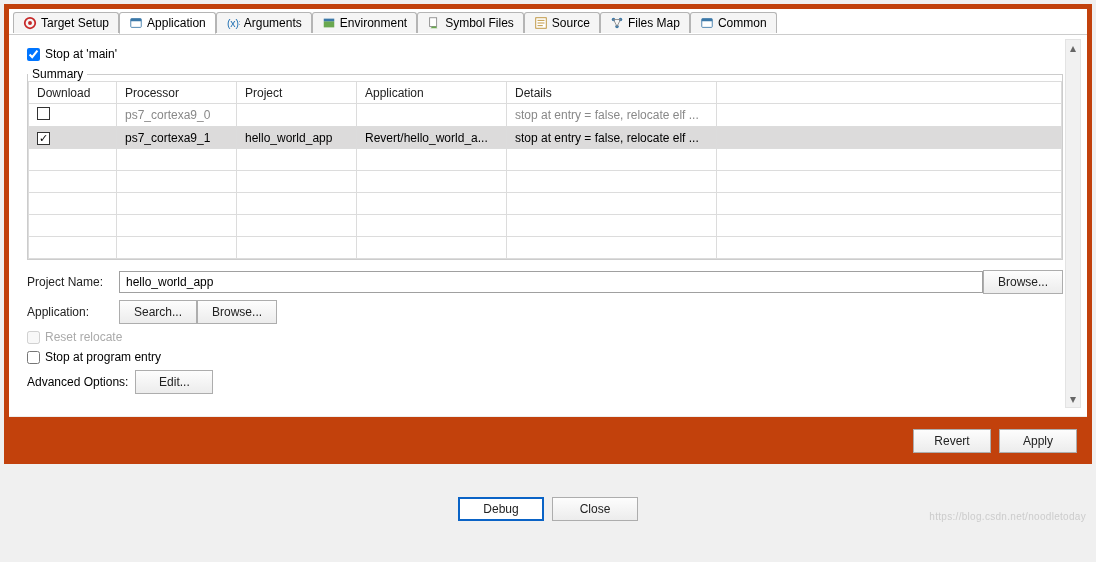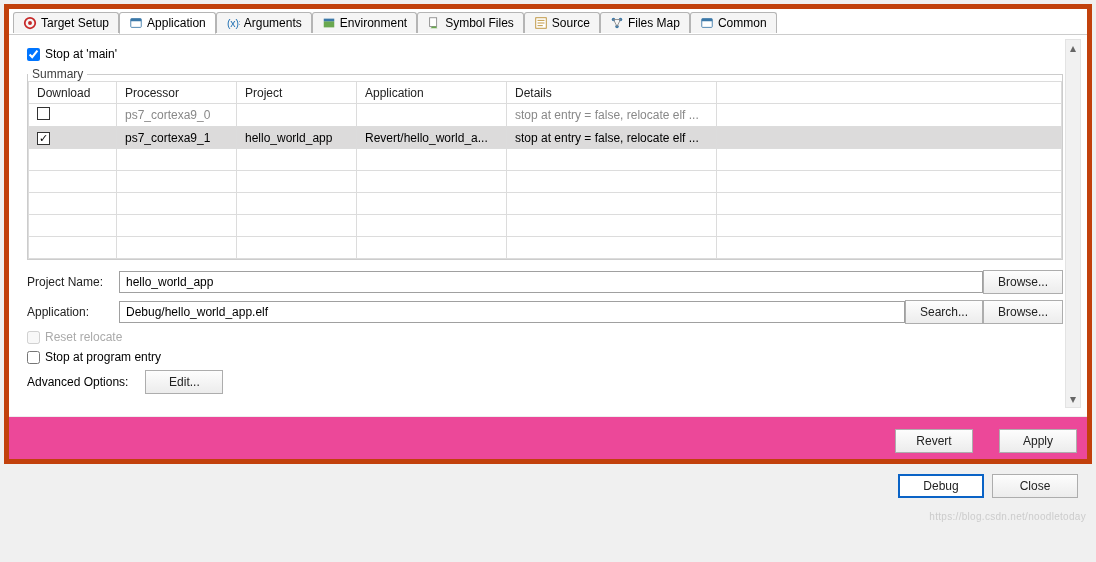--- a/index.html
+++ b/index.html
@@ -9,33 +9,33 @@
     .tabs-row { display: flex; align-items: center; border-bottom: 1px solid #ccc; background: #fff; padding: 2px 4px 0 4px; height: 26px; }
     .tab { display: flex; align-items: center; padding: 3px 9px; border: 1px solid #b5b5b5; border-top-left-radius: 3px; border-top-right-radius: 3px; border-bottom: 0; background: #f5f5f5; margin-right: 0px; cursor: pointer; white-space: nowrap; }
     .tab.active { background: #fff; border-bottom: 1px solid #fff; margin-bottom: -1px; }
     .tab .icon { width: 14px; height: 14px; margin-right: 4px; display: inline-flex; align-items: center; justify-content: center; }
     .tab-body { padding: 12px 24px 12px 18px; position: relative; background: #fff; }
     .scrollbar { position: absolute; right: 6px; top: 4px; bottom: 4px; width: 16px; background: #f1f1f1; border: 1px solid #e3e3e3; }
     .scrollbar .up, .scrollbar .down { height: 16px; background: #f1f1f1; display:flex; align-items:center; justify-content:center; color:#666;}
     .checkbox-row { display: flex; align-items: center; margin-bottom: 6px; }
     .checkbox-row input { margin: 0 5px 0 0; }
     fieldset { border: 1px solid #ccc; padding: 0; margin: 0 0 10px 0; }
-    legend { padding: 0 4px; color: #404040; }
+    legend { padding: 0 4px; color: #000000; }
     .summary-table { width: 100%; border-collapse: collapse; background: #fff; }
     .summary-table th, .summary-table td { border: 1px solid #dcdcdc; text-align: left; padding: 3px 8px; height: 22px; }
     .summary-table th { font-weight: normal; color: #222; background: #fff; }
     .summary-table tr.selected td { background: #dcdbdb; }
     .summary-table tr.dimmed td { color: #888; }
     .summary-table td.empty { height: 22px; }
     .form-row { display: flex; align-items: center; margin: 6px 0; gap: 0; }
     .form-row .label { width: 92px; color: #222; }
     .form-row input[type=text] { flex: 1; height: 22px; padding: 2px 6px; border: 1px solid #a0a0a0; background: #fff; }
     .btn { min-width: 78px; height: 24px; background: linear-gradient(#fdfdfd,#ececec); border: 1px solid #adadad; padding: 0 14px; cursor: pointer; color:#222; }
-    .bottom-bar { display: flex; justify-content: flex-end; padding: 12px 10px 6px; gap: 26px; background: #ec4899; border-top: 1px solid #eee; margin-top: 4px;}
-    .bottom-outer-bar { display: flex; justify-content: flex-end; padding: 10px 14px; gap: 8px; }
+    .bottom-bar { display: flex; justify-content: flex-end; padding: 12px 10px 6px; gap: 8px; background: #c2410c; border-top: 1px solid #eee; margin-top: 4px;}
+    .bottom-outer-bar { display: flex; justify-content: center; padding: 10px 14px; gap: 8px; margin-top: 23px; }
     .debug-btn { border: 2px solid #0a63c6; background:#fff; }
     .chk { width:13px; height:13px; border:1px solid #333; background:#fff; display:inline-block; }
     .chk.checked::after{ content:"✓"; font-size:11px; line-height:11px; display:block; text-align:center; }
     .tab-icon-svg { width:14px; height:14px; }
     .watermark { position:absolute; right:10px; bottom:40px; color:#ccc; font-size:10px; letter-spacing:.3px; pointer-events:none;}
   </style>
 </head>
 <body>
 
 <div class="container">
@@ -206,36 +206,35 @@
       </fieldset>
 
       <div class="form-row">
         <span class="label">Project Name:</span>
         <input type="text" value="hello_world_app" style="">
         <button class="btn">Browse...</button>
       </div>
 
       <div class="form-row">
         <span class="label">Application:</span>
-        <input type="text" value="Debug/hello_world_app.elf" style="">
         <button class="btn">Search...</button>
         <button class="btn">Browse...</button>
       </div>
 
       <div class="checkbox-row" style="color:#aaa;">
         <input type="checkbox" disabled="" style="">
         <span>Reset relocate</span>
       </div>
 
       <div class="checkbox-row">
         <input type="checkbox" style="">
         <span>Stop at program entry</span>
       </div>
 
-      <div class="form-row" style="gap:17px;">
+      <div class="form-row" style="gap:7px;">
         <span>Advanced Options:</span>
         <button class="btn">Edit...</button>
       </div>
     </div>
 
     <div class="bottom-bar">
       <button class="btn">Revert</button>
       <button class="btn">Apply</button>
     </div>
   </div>

